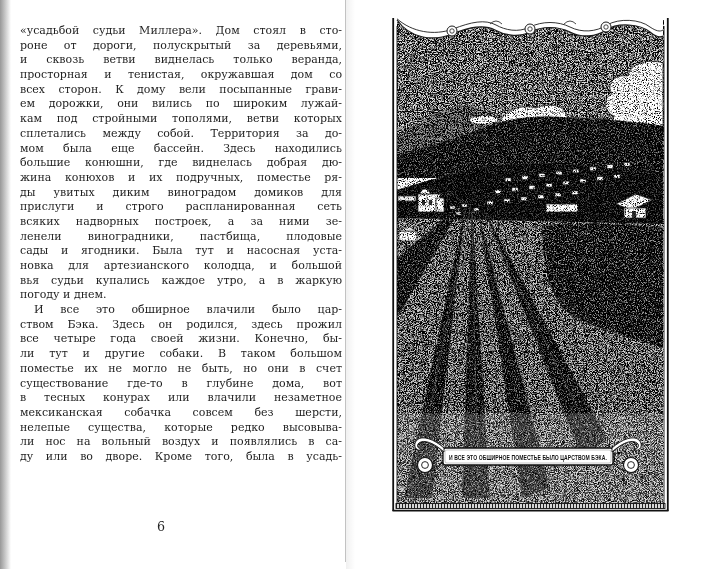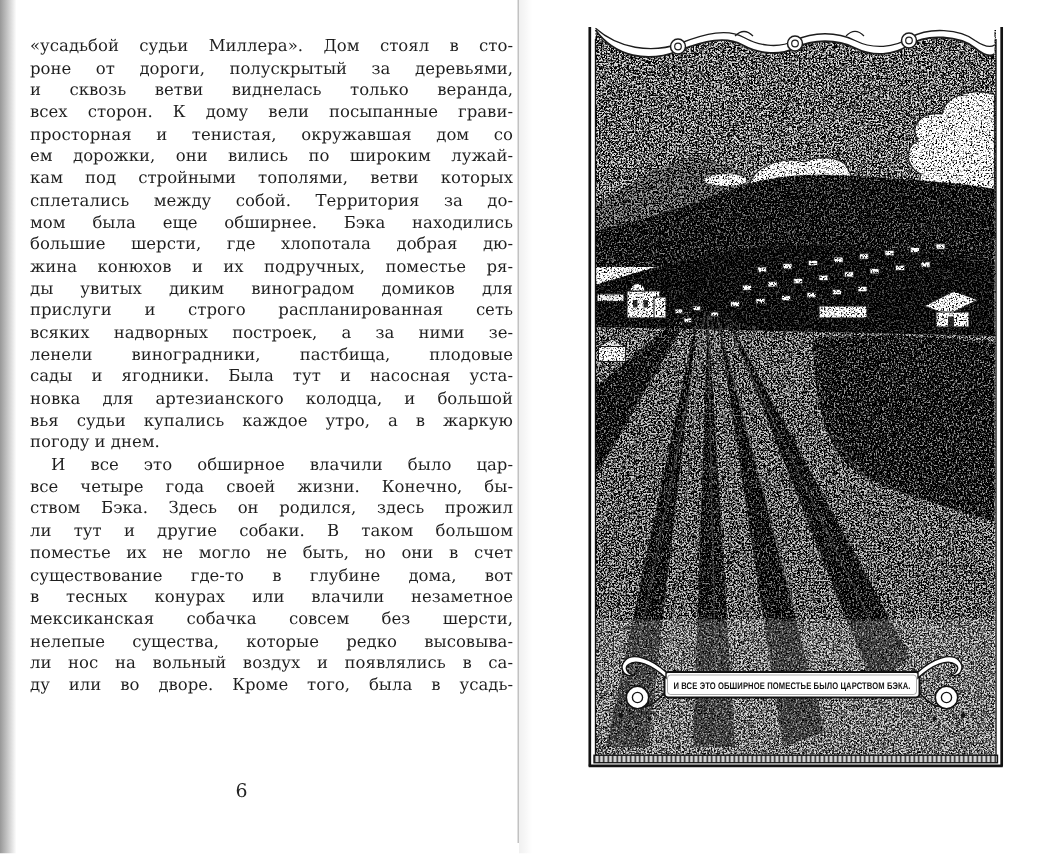--- a/index.html
+++ b/index.html
@@ -26,39 +26,39 @@
 <body>
 
 <div class="spread">
   <div class="edge-shadow"></div>
 
   <div class="left-page">
     <div class="text-block">
       <div class="ln">«усадьбой судьи Миллера». Дом стоял в сто-</div>
       <div class="ln">роне от дороги, полускрытый за деревьями,</div>
       <div class="ln">и сквозь ветви виднелась только веранда,</div>
+      <div class="ln">просторная и тенистая, окружавшая дом со</div>
       <div class="ln">всех сторон. К дому вели посыпанные грави-</div>
-      <div class="ln">просторная и тенистая, окружавшая дом со</div>
       <div class="ln">ем дорожки, они вились по широким лужай-</div>
       <div class="ln">кам под стройными тополями, ветви которых</div>
       <div class="ln">сплетались между собой. Территория за до-</div>
-      <div class="ln">мом была еще обширнее. Бэка находились</div>
-      <div class="ln">большие шерсти, где хлопотала добрая дю-</div>
+      <div class="ln">мом была еще бассейн. Здесь находились</div>
+      <div class="ln">большие конюшни, где виднелась добрая дю-</div>
       <div class="ln">жина конюхов и их подручных, поместье ря-</div>
       <div class="ln">ды увитых диким виноградом домиков для</div>
       <div class="ln">прислуги и строго распланированная сеть</div>
       <div class="ln">всяких надворных построек, а за ними зе-</div>
       <div class="ln">ленели виноградники, пастбища, плодовые</div>
       <div class="ln">сады и ягодники. Была тут и насосная уста-</div>
       <div class="ln">новка для артезианского колодца, и большой</div>
       <div class="ln">вья судьи купались каждое утро, а в жаркую</div>
       <div class="ln end">погоду и днем.</div>
       <div class="ln ind">И все это обширное влачили было цар-</div>
+      <div class="ln">ством Бэка. Здесь он родился, здесь прожил</div>
       <div class="ln">все четыре года своей жизни. Конечно, бы-</div>
-      <div class="ln">ством Бэка. Здесь он родился, здесь прожил</div>
       <div class="ln">ли тут и другие собаки. В таком большом</div>
       <div class="ln">поместье их не могло не быть, но они в счет</div>
       <div class="ln">существование где-то в глубине дома, вот</div>
       <div class="ln">в тесных конурах или влачили незаметное</div>
       <div class="ln">мексиканская собачка совсем без шерсти,</div>
       <div class="ln">нелепые существа, которые редко высовыва-</div>
       <div class="ln">ли нос на вольный воздух и появлялись в са-</div>
       <div class="ln">ду или во дворе. Кроме того, была в усадь-</div>
     </div>
     <div class="folio">6</div>

